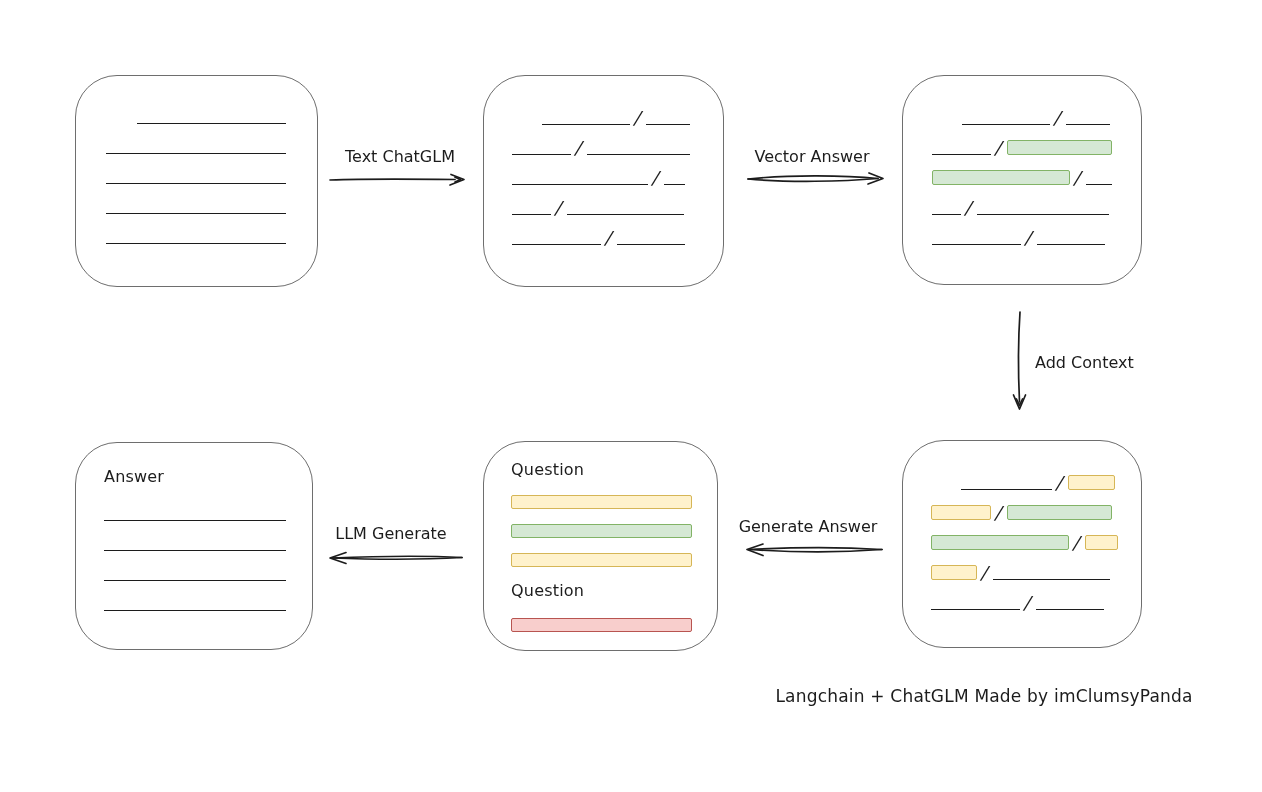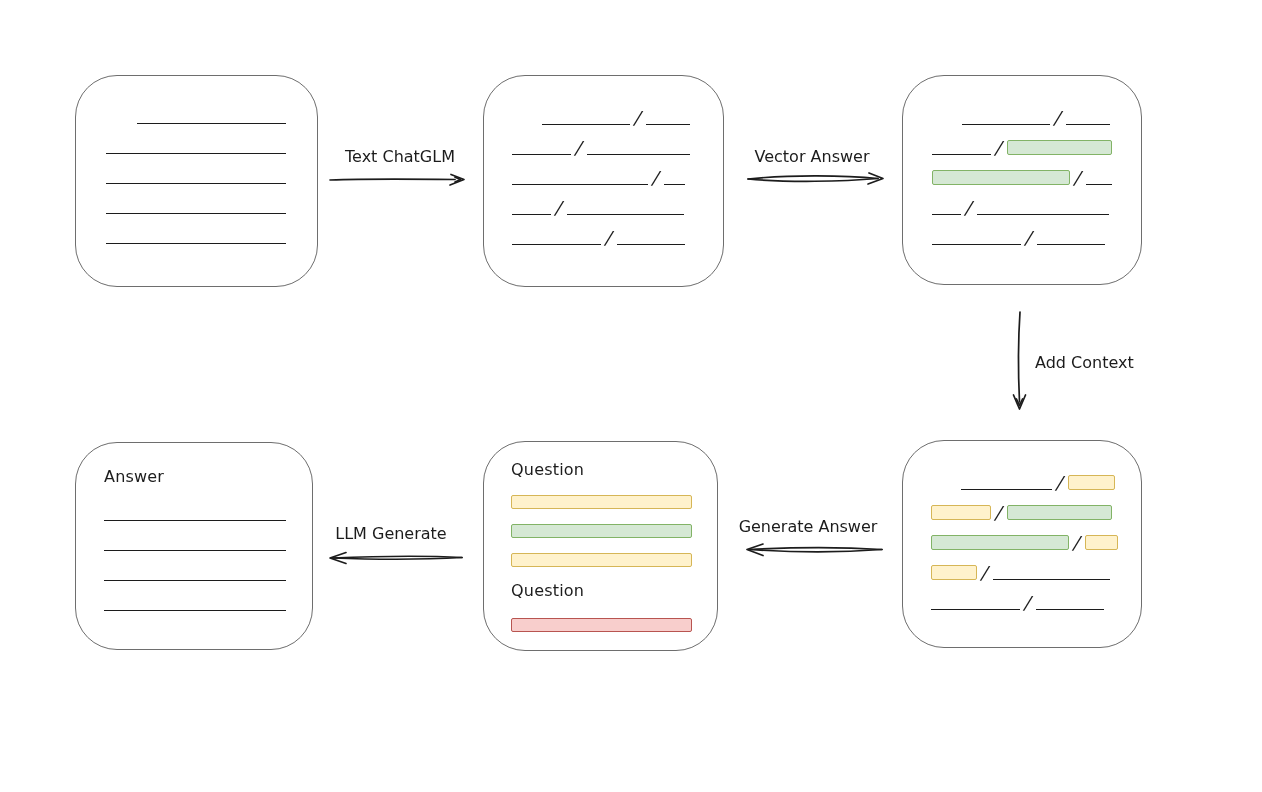--- a/index.html
+++ b/index.html
@@ -247,14 +247,15 @@
   </svg>
   <div class="arrow-label" style="left:732px; top:517px; width:152px;">Generate Answer</div>
 
   <svg class="arrow" style="left:318px; top:548px;" width="146" height="20">
     <path d="M144 9.5 C 100 7.2, 58 8.2, 14 10"></path>
     <path d="M144 9.5 C 100 12, 58 11.6, 14 10"></path>
     <path d="M28 4.5 L12 10 L28 15.5"></path>
   </svg>
   <div class="arrow-label" style="left:320px; top:524px; width:142px;">LLM Generate</div>
 
+  <div class="caption" style="left:774px; top:686px; width:420px;">Langchain + ChatGLM Made by imClumsyPanda</div>
 
 </div>
 
 </body></html>

